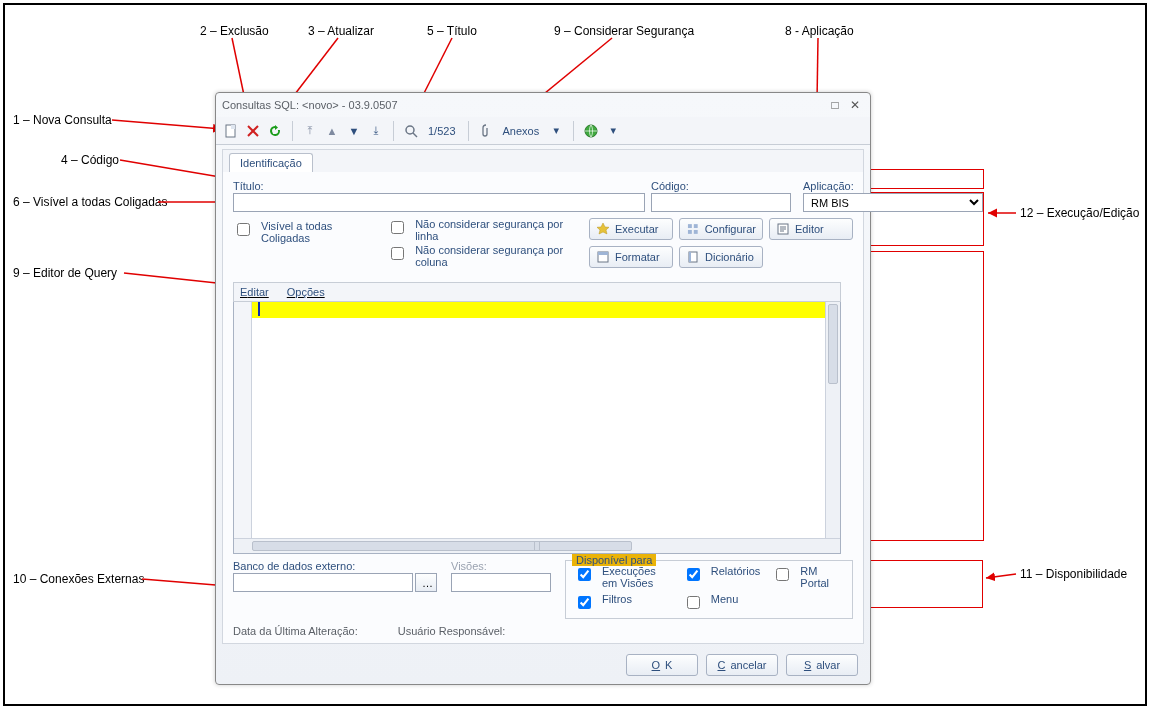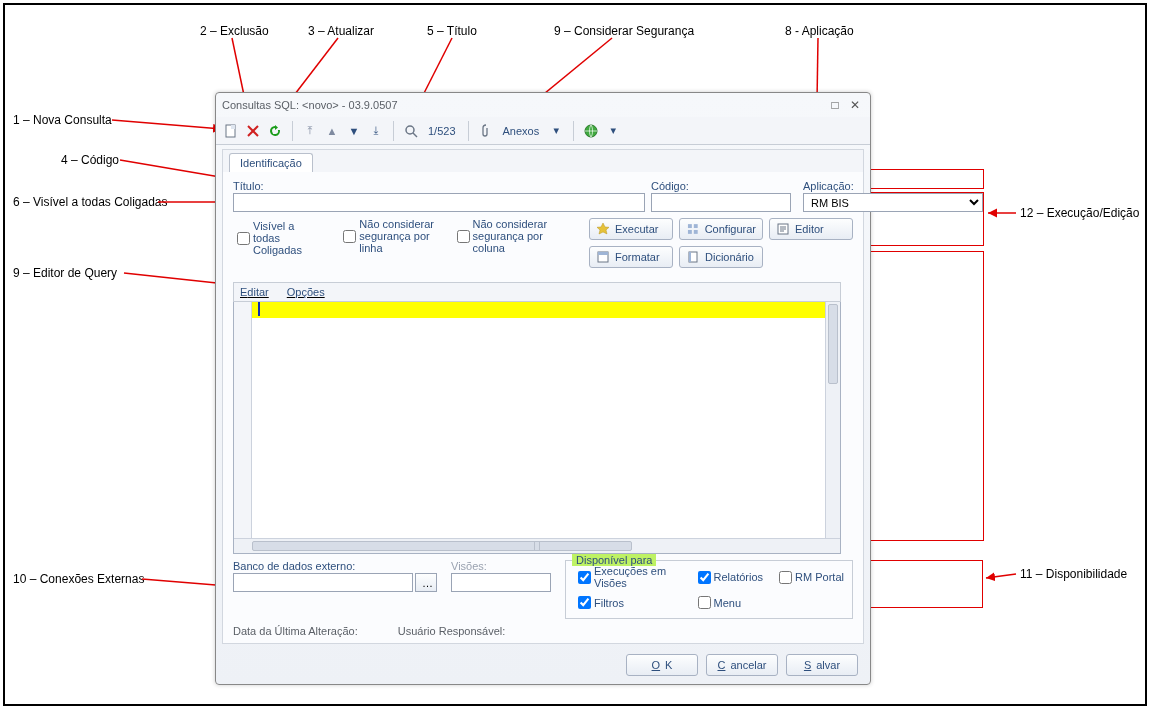--- a/index.html
+++ b/index.html
@@ -123,22 +123,22 @@
     font-size:11px;
     padding:1px 3px;
   }
   select.combo {
     background:#fff;
   }
   .codigo { width:140px; }
   .titulo { width:412px; }
   .aplic  { width:180px; }
   .row2 { display:flex; margin-top:6px; align-items:flex-start; gap:10px; }
-  .chkcol { display:flex; gap:2px; }
-  .chk { display:flex; align-items:center; gap:0; color:#2e4f7d; }
+  .chkcol { display:flex; flex-direction:column; gap:2px; }
+  .chk { display:flex; gap:8px; color:#2e4f7d; }
   .chk input { width:13px; height:13px; }
   .btn {
     height:22px;
     min-width:84px;
     border:1px solid #a8b2c3;
     background:linear-gradient(#fdfefe,#e8edf4);
     color:#2e4f7d;
     font-size:11px;
     padding:0 6px;
     display:inline-flex; align-items:center; gap:5px;
@@ -242,21 +242,21 @@
   .versao input { width:100px; height:19px; border:1px solid #bfc6d1; background:#f3f5f9; color:#888; }
   .fieldset-disp {
     border:1px solid #c7cdd6;
     padding:4px 8px 6px 8px;
     margin-left:auto;
     position:relative;
     width:310px;
   }
   .fieldset-disp .legend {
     position:absolute; top:-7px; left:6px;
-    background:#bef264;
+    background:#eab308;
     padding:0 4px;
     color:#2e4f7d;
     font-size:11px;
   }
   .disp-grid {
     display:grid;
     grid-template-columns: auto auto auto;
     gap:4px 12px;
   }
 

